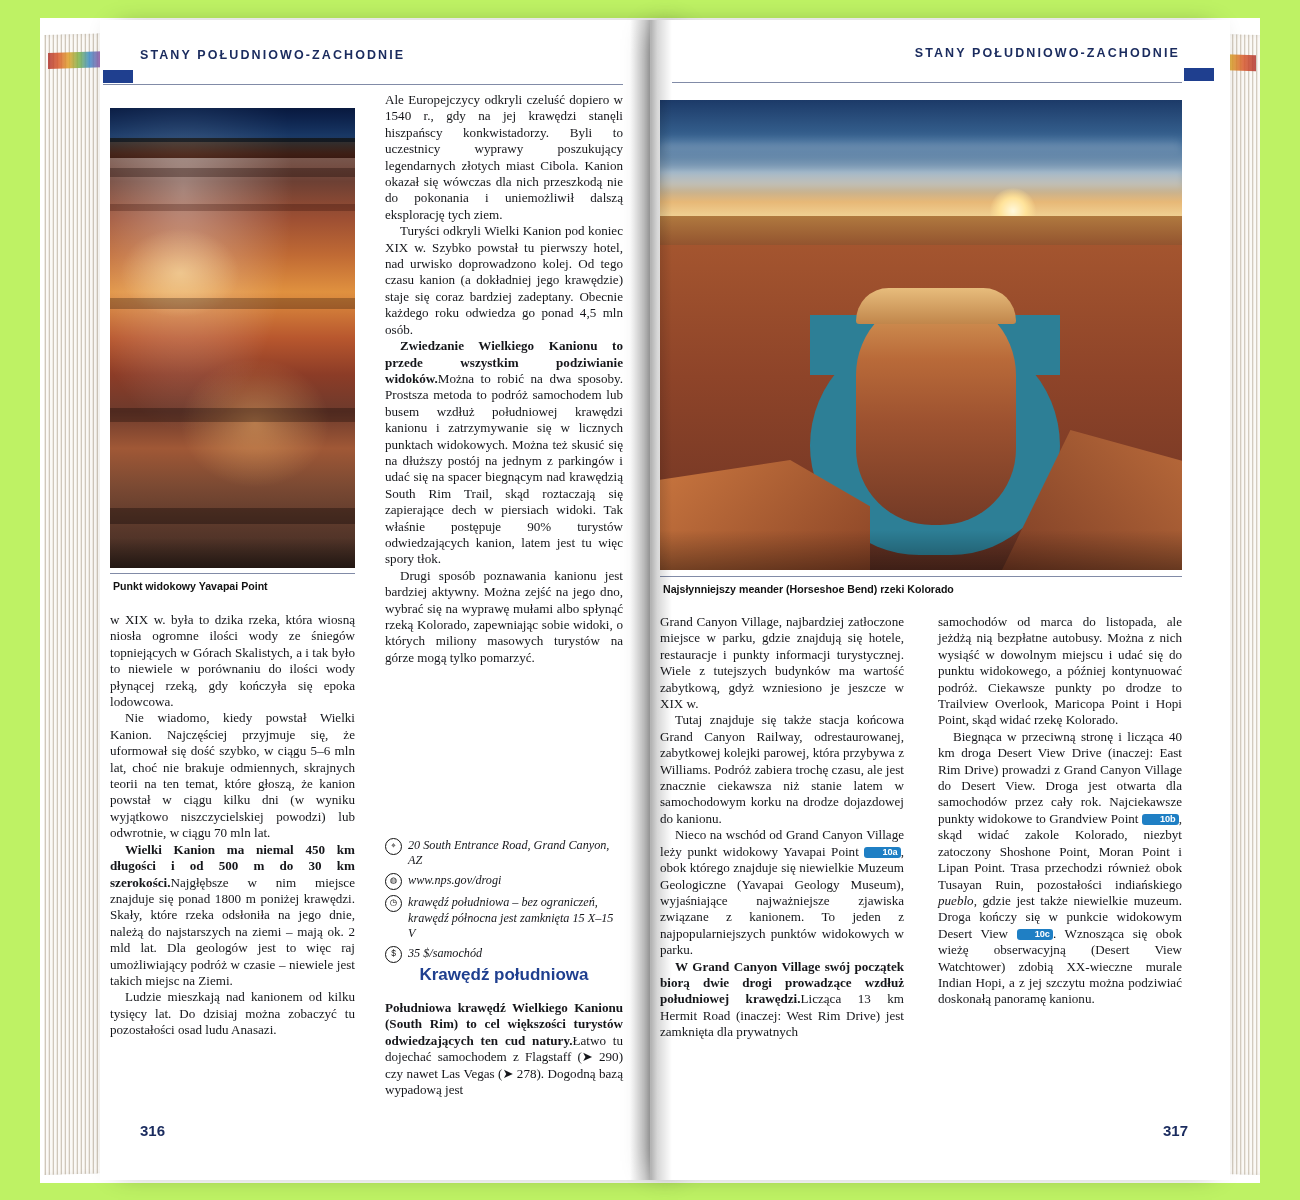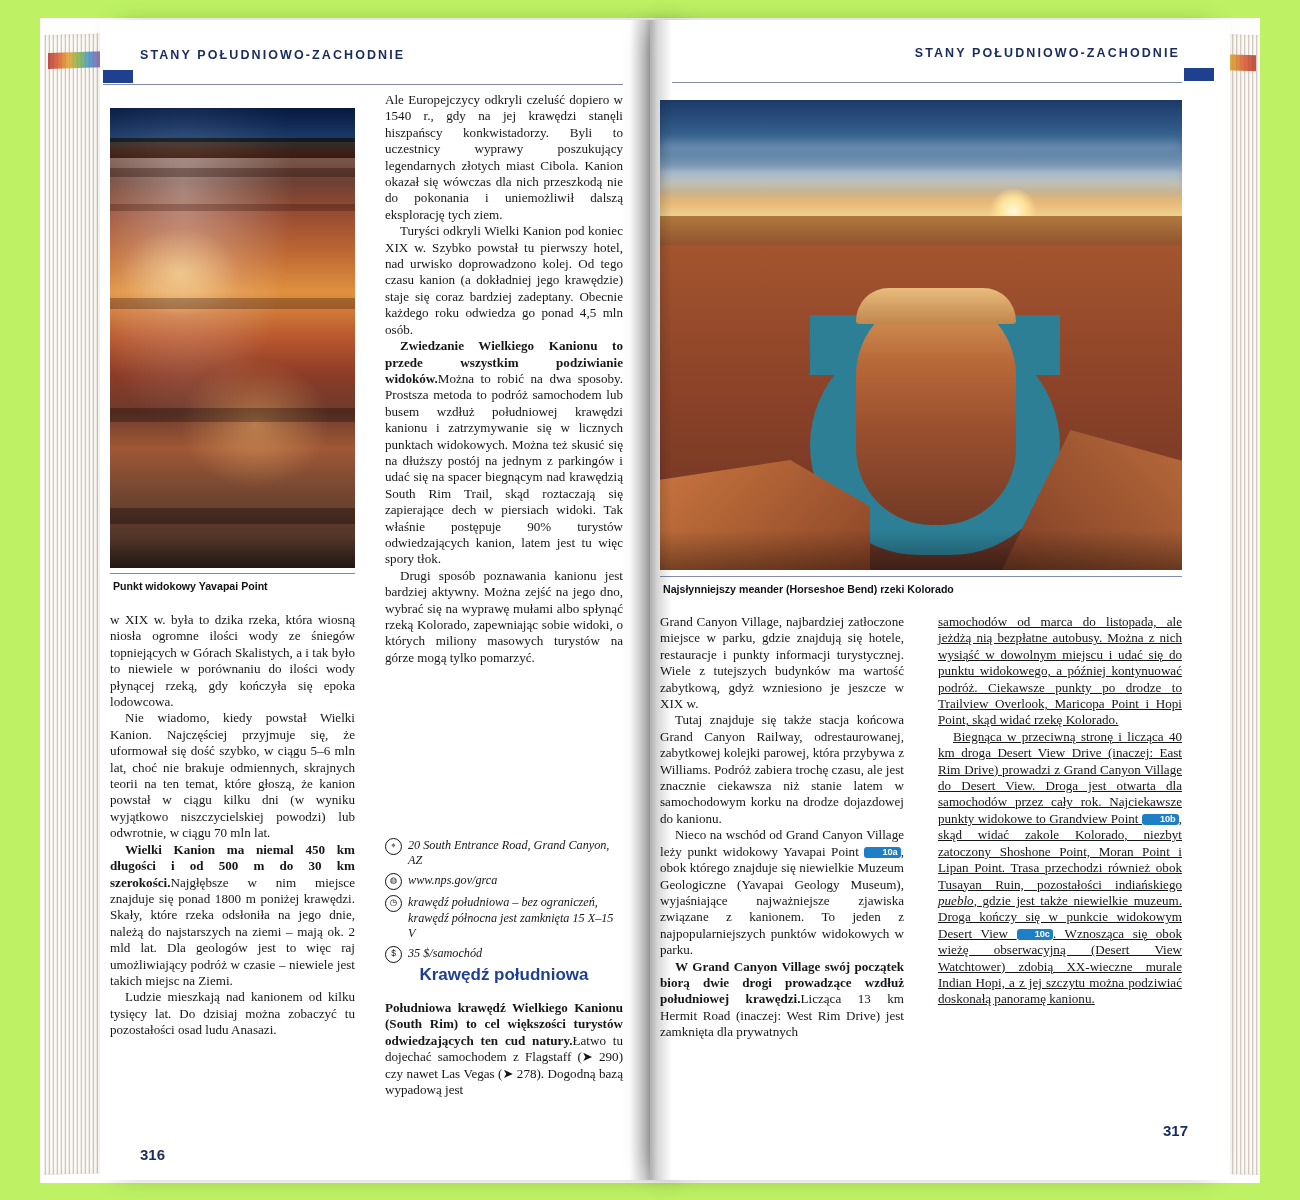--- a/index.html
+++ b/index.html
@@ -276,41 +276,41 @@
     </div>
 
   <div class="infoblock" style="left:385px; top:838px; width:238px;">
     <div id="inforows">
         <div class="inforow">
           <span class="ico">⌖</span>
           <span>20 South Entrance Road, Grand Canyon, AZ</span>
         </div>
         <div class="inforow">
           <span class="ico">◍</span>
-          <span>www.nps.gov/grca</span>
+          <span>www.nps.gov/drogi</span>
         </div>
         <div class="inforow">
           <span class="ico">◷</span>
           <span>krawędź południowa – bez ograniczeń, krawędź północna jest zamknięta 15 X–15 V</span>
         </div>
         <div class="inforow">
           <span class="ico">$</span>
           <span>35 $/samochód</span>
         </div>
       </div>
   </div>
 
   <div style="position:absolute; left:385px; top:965px; width:238px;">
     <div class="secttitle" style="position:relative;">Krawędź południowa</div>
   </div>
   <div class="col" id="lp-sect" style="left:385px; top:1000px; width:238px;">
       <p class="noind"><span class="b-run">Południowa krawędź Wielkiego Kanionu (South Rim) to cel większości turystów odwiedzających ten cud natury.</span>Łatwo tu dojechać samochodem z Flagstaff (➤ 290) czy nawet Las Vegas (➤ 278). Dogodną bazą wypadową jest</p>
     </div>
 
-  <div class="pagenum" style="left:140px; top:1122px;margin-top:24px;">316</div>
+  <div class="pagenum" style="left:140px; top:1122px;">316</div>
 
   <div class="runhead runhead-right">STANY POŁUDNIOWO-ZACHODNIE</div>
   <div class="runbar runbar-right"></div>
   <div class="rule" style="left:672px; top:82px; width:510px;"></div>
 
   <div class="photo hb" style="left:660px; top:100px; width:522px; height:470px;">
     <div style="position:absolute; left:0; top:0; width:100%; height:120px; background:linear-gradient(to bottom,#1c3a68 0%,#3a6795 35%,#8da7bd 60%,#e7b877 85%,#f3d79a 100%);"></div>
     <div style="position:absolute; left:330px; top:88px; width:46px; height:46px; border-radius:50%; background:radial-gradient(circle,#fff8dc 0%,#ffe39a 40%,rgba(255,210,120,0) 72%);"></div>
     <div style="position:absolute; left:0; top:70px; width:100%; height:18px; background:rgba(255,255,255,.22); filter:blur(3px);"></div>
     <div style="position:absolute; left:0; top:40px; width:100%; height:12px; background:rgba(255,255,255,.18); filter:blur(4px);"></div>
@@ -329,21 +329,21 @@
   </div>
   <div class="rule" style="left:660px; top:576px; width:522px;"></div>
   <div class="caption" style="left:663px; top:583px;">Najsłynniejszy meander (Horseshoe Bend) rzeki Kolorado</div>
 
   <div class="col" id="rp-col1" style="left:660px; top:614px; width:244px;">
       <p class="noind">Grand Canyon Village, najbardziej zatłoczone miejsce w parku, gdzie znajdują się hotele, restauracje i punkty informacji turystycznej. Wiele z tutejszych budynków ma wartość zabytkową, gdyż wzniesiono je jeszcze w XIX w.</p>
       <p>Tutaj znajduje się także stacja końcowa Grand Canyon Railway, odrestaurowanej, zabytkowej kolejki parowej, która przybywa z Williams. Podróż zabiera trochę czasu, ale jest znacznie ciekawsza niż stanie latem w samochodowym korku na drodze dojazdowej do kanionu.</p>
       <p>Nieco na wschód od Grand Canyon Village leży punkt widokowy Yavapai Point <span class="poi">10a</span>, obok którego znajduje się niewielkie Muzeum Geologiczne (Yavapai Geology Museum), wyjaśniające najważniejsze zjawiska związane z kanionem. To jeden z najpopularniejszych punktów widokowych w parku.</p>
       <p><span class="b-run">W Grand Canyon Village swój początek biorą dwie drogi prowadzące wzdłuż południowej krawędzi.</span>Licząca 13 km Hermit Road (inaczej: West Rim Drive) jest zamknięta dla prywatnych</p>
     </div>
-  <div class="col" id="rp-col2" style="left:938px; top:614px; width:244px;text-decoration:underline;">
+  <div class="col" id="rp-col2" style="left:938px; top:614px; width:244px;">
       <p class="noind">samochodów od marca do listopada, ale jeżdżą nią bezpłatne autobusy. Można z nich wysiąść w dowolnym miejscu i udać się do punktu widokowego, a później kontynuować podróż. Ciekawsze punkty po drodze to Trailview Overlook, Maricopa Point i Hopi Point, skąd widać rzekę Kolorado.</p>
       <p>Biegnąca w przeciwną stronę i licząca 40 km droga Desert View Drive (inaczej: East Rim Drive) prowadzi z Grand Canyon Village do Desert View. Droga jest otwarta dla samochodów przez cały rok. Najciekawsze punkty widokowe to Grandview Point <span class="poi">10b</span>, skąd widać zakole Kolorado, niezbyt zatoczony Shoshone Point, Moran Point i Lipan Point. Trasa przechodzi również obok Tusayan Ruin, pozostałości indiańskiego <span class="i-run">pueblo</span>, gdzie jest także niewielkie muzeum. Droga kończy się w punkcie widokowym Desert View <span class="poi">10c</span>. Wznosząca się obok wieżę obserwacyjną (Desert View Watchtower) zdobią XX-wieczne murale Indian Hopi, a z jej szczytu można podziwiać doskonałą panoramę kanionu.</p>
     </div>
 
   <div class="pagenum" style="right:112px; top:1122px;">317</div>
 
   <div class="gutter"></div>
 </div>
 
 </body></html>

